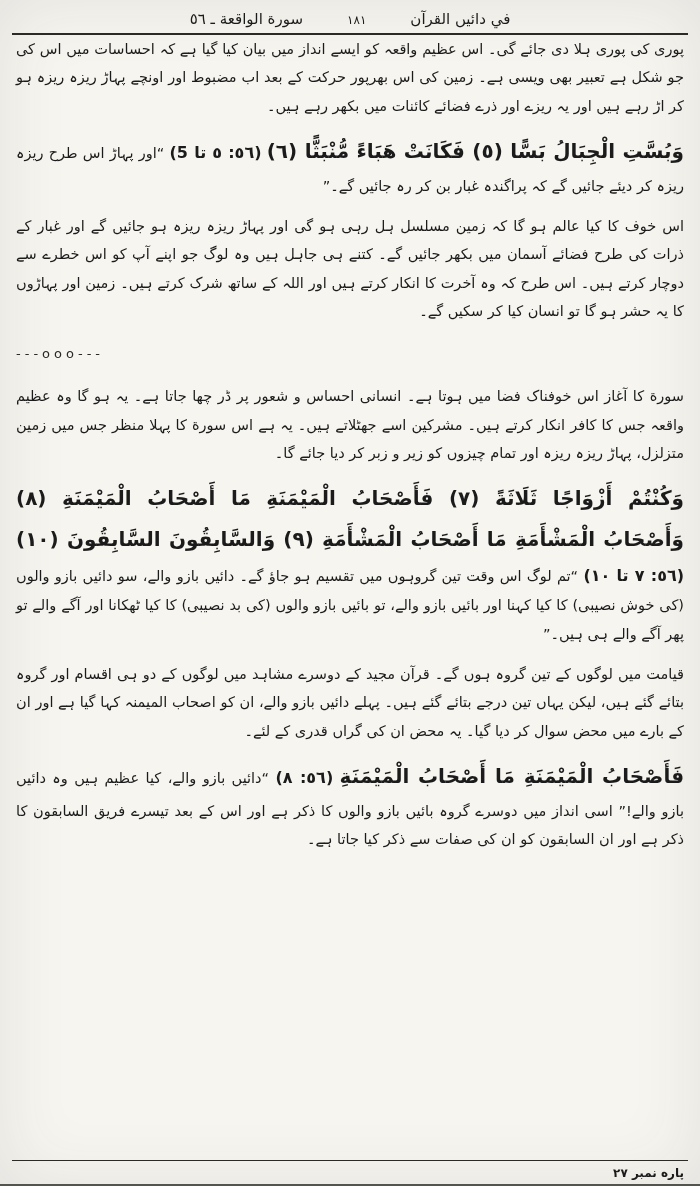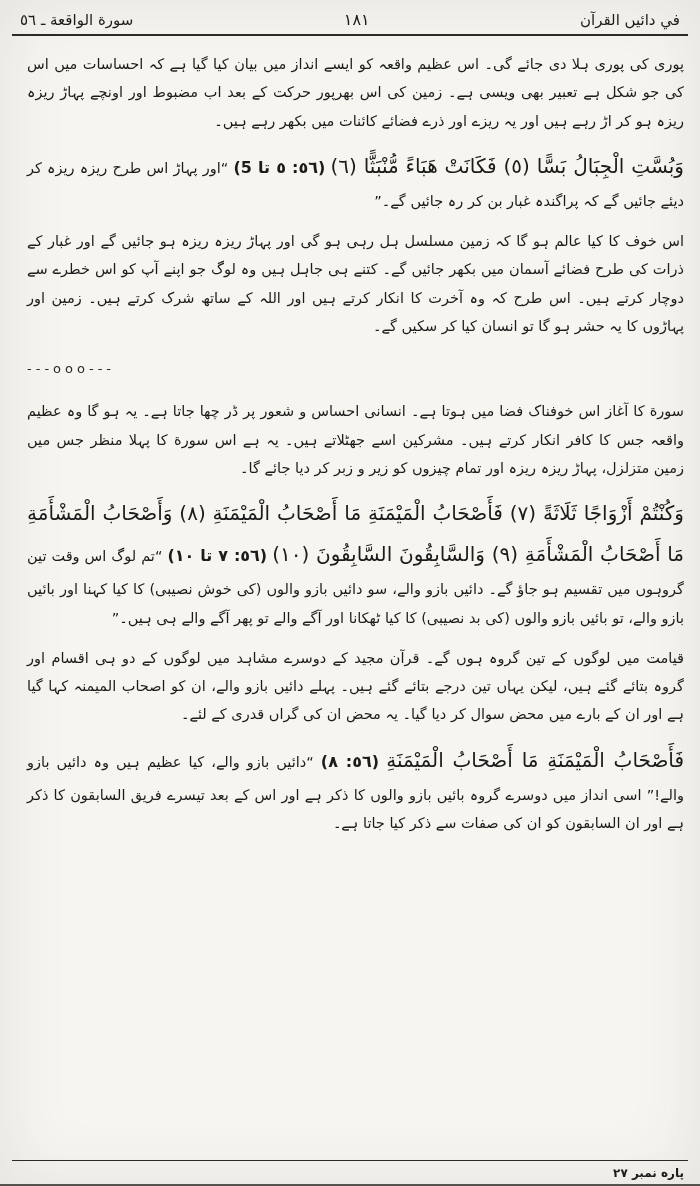--- a/index.html
+++ b/index.html
@@ -13,33 +13,33 @@
   .page {
     width: 700px; height: 1186px;
     background: #f6f5f0;
     box-shadow: inset 0 0 70px rgba(60,55,45,.10);
     display: flex; flex-direction: column;
     padding: 8px 16px 0 16px;
     overflow: hidden;
   }
   
   .hdr {
-    display: flex; justify-content: space-between; align-items: baseline;
-    font-size: 15px; padding: 2px 4px 5px 4px; direction: ltr;
+    display: flex; justify-content: center; align-items: baseline;
+    font-size: 15px; padding: 2px 4px 5px 4px; direction: ltr; gap: 44px;
   }
-  .hdr .mid { font-size: 16px; letter-spacing: 2px; }
+  .hdr .mid { font-size: 12px; letter-spacing: 2px; }
   .rule { border-top: 2px solid #2b2a27; margin: 0 -4px; }
   
   main {
     flex: 1; direction: rtl; text-align: justify;
-    font-size: 14.5px; line-height: 1.95; padding-top: 14px; margin-left: 11px;
+    font-size: 14.5px; line-height: 1.95; padding-top: 0;
   }
   main p { margin: 0 0 11px 0; }
   .verseblock { margin: 10px 0 12px 0; }
-  .ar  { font-size: 20px; font-weight: normal; line-height: 2.05; }
+  .ar  { font-size: 20px; font-weight: bold; line-height: 2.05; }
   .ref { font-size: 16px; font-weight: bold; }
   .trans { font-size: 14.5px; font-weight: normal; }
   .sep {
     text-align: left; letter-spacing: 4px;
     font-size: 13px; color: #2b2a27; margin: 16px 0 16px 0;
   }
   
   footer { direction: rtl; }
   .f-rule { border-top: 1.5px solid #2b2a27; margin: 0 -4px; }
   .f-text { text-align: right; font-size: 12px; padding: 5px 0 4px 0; font-weight: bold; }

